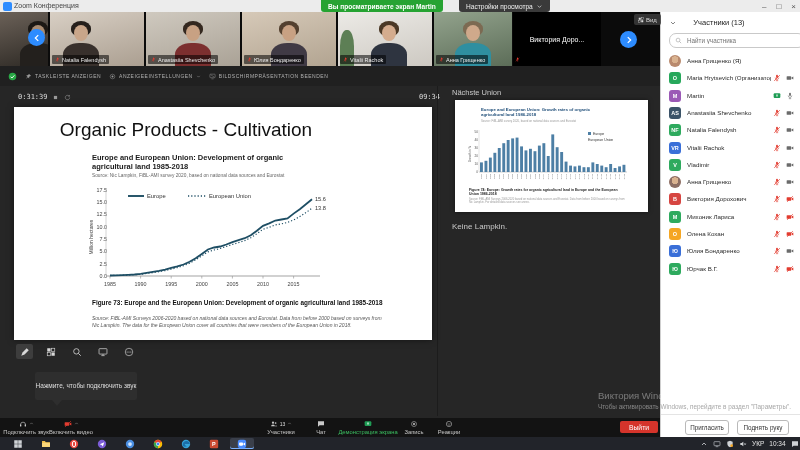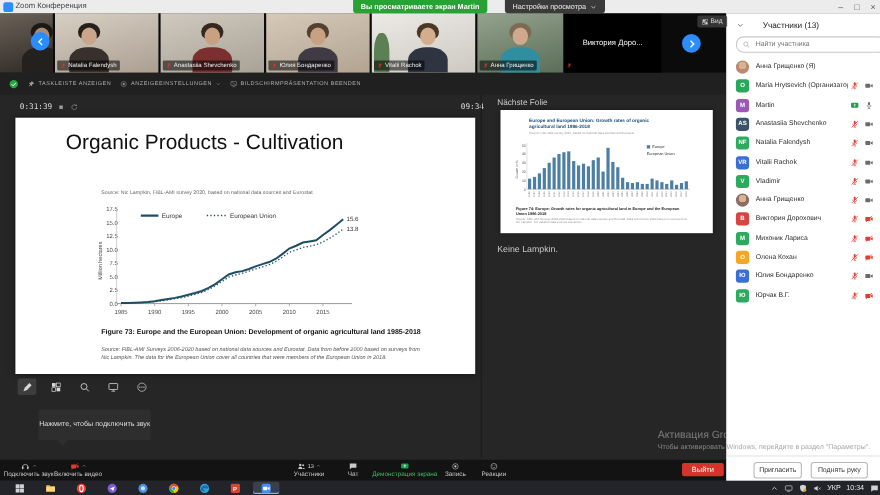--- a/index.html
+++ b/index.html
@@ -267,20 +267,21 @@
 <div class="abs" style="left:64px;top:93.5px;" id="timer-restart">
     <svg width="7" height="7" viewBox="0 0 24 24" style="display:block">
       <path d="M19.5 12a7.5 7.5 0 1 1-2.2-5.3" stroke="#999" stroke-width="1.9" fill="none"></path>
       <path d="M19.8 2.8v5.4h-5.4z" fill="#999"></path>
     </svg>
   </div>
 <div class="abs clock">09:34</div>
 
 <div class="abs slide">
   <div class="abs s-title">Organic Products - Cultivation</div>
+  <div class="abs s-head">Europe and European Union: Development of organic agricultural land 1985-2018</div>
   <div class="abs s-src">Source: Nic Lampkin, FiBL-AMI survey 2020, based on national data sources and Eurostat</div>
   <svg class="abs" style="left:74px;top:72px;" width="252" height="118" id="main-chart" viewBox="0 0 252 118">
       <text x="19" y="98.8" font-size="5.4" fill="#444" text-anchor="end">0.0</text>
       <text x="19" y="86.5" font-size="5.4" fill="#444" text-anchor="end">2.5</text>
       <text x="19" y="74.2" font-size="5.4" fill="#444" text-anchor="end">5.0</text>
       <text x="19" y="61.9" font-size="5.4" fill="#444" text-anchor="end">7.5</text>
       <text x="19" y="49.7" font-size="5.4" fill="#444" text-anchor="end">10.0</text>
       <text x="19" y="37.4" font-size="5.4" fill="#444" text-anchor="end">12.5</text>
       <text x="19" y="25.1" font-size="5.4" fill="#444" text-anchor="end">15.0</text>
       <text x="19" y="12.8" font-size="5.4" fill="#444" text-anchor="end">17.5</text>
@@ -308,21 +309,21 @@
       <line x1="40" y1="17" x2="56" y2="17" stroke="#1e4e64" stroke-width="1.9"></line>
       <text x="59" y="19" font-size="5.8" fill="#333">Europe</text>
       <line x1="100" y1="17" x2="118" y2="17" stroke="#1e4e64" stroke-width="1.4" stroke-dasharray="1.2,2"></line>
       <text x="121" y="19" font-size="5.8" fill="#333">European Union</text>
     </svg>
   <div class="abs s-cap">Figure 73: Europe and the European Union: Development of organic agricultural land 1985-2018</div>
   <div class="abs s-para">Source: FiBL-AMI Surveys 2006-2020 based on national data sources and Eurostat. Data from before 2000 based on surveys from Nic Lampkin. The data for the European Union cover all countries that were members of the European Union in 2018.</div>
 </div>
 
 <div class="abs rightcol-sep"></div>
-<div class="abs next-label">Nächste Folie</div>
+<div class="abs next-label">Nächste Union</div>
 <div class="abs preview">
   <div class="abs pv-head">Europe and European Union: Growth rates of organic agricultural land 1986-2018</div>
   <div class="abs pv-src">Source: FiBL-AMI survey 2020, based on national data sources and Eurostat</div>
   <svg class="abs" style="left:12px;top:24px;" width="168" height="62" id="mini-chart" viewBox="0 0 168 62">
       <text x="11" y="49.2" font-size="3.2" fill="#555" text-anchor="end">0</text>
       <text x="11" y="41.2" font-size="3.2" fill="#555" text-anchor="end">10</text>
       <text x="11" y="33.2" font-size="3.2" fill="#555" text-anchor="end">20</text>
       <text x="11" y="25.2" font-size="3.2" fill="#555" text-anchor="end">30</text>
       <text x="11" y="17.2" font-size="3.2" fill="#555" text-anchor="end">40</text>
       <text x="11" y="9.2" font-size="3.2" fill="#555" text-anchor="end">50</text>
@@ -797,21 +798,21 @@
           </svg>
         </div>
       </div>
     </div>
   <div class="abs p-foot">
     <div class="p-btn" style="left:24px;width:42px;">Пригласить</div>
     <div class="p-btn" style="left:76px;width:50px;">Поднять руку</div>
   </div>
 </div>
 
-<div class="abs watermark1">Активация Growth</div>
+<div class="abs watermark1">Виктория Windows</div>
 <div class="abs watermark2">Чтобы активировать Windows, перейдите в раздел "Параметры".</div>
 
 <div class="abs taskbar" id="taskbar">
     <div style="position: absolute; left: 6px; top: 1px; width: 24px; height: 11px; display: flex; align-items: center; justify-content: center; border-radius: 2px;">
       <svg width="10" height="10" viewBox="0 0 24 24" style="display:block">
         <rect x="3" y="3" width="8.5" height="8.5" fill="#cfd2d6"></rect>
         <rect x="12.5" y="3" width="8.5" height="8.5" fill="#cfd2d6"></rect>
         <rect x="3" y="12.5" width="8.5" height="8.5" fill="#cfd2d6"></rect>
         <rect x="12.5" y="12.5" width="8.5" height="8.5" fill="#cfd2d6"></rect>
       </svg>

